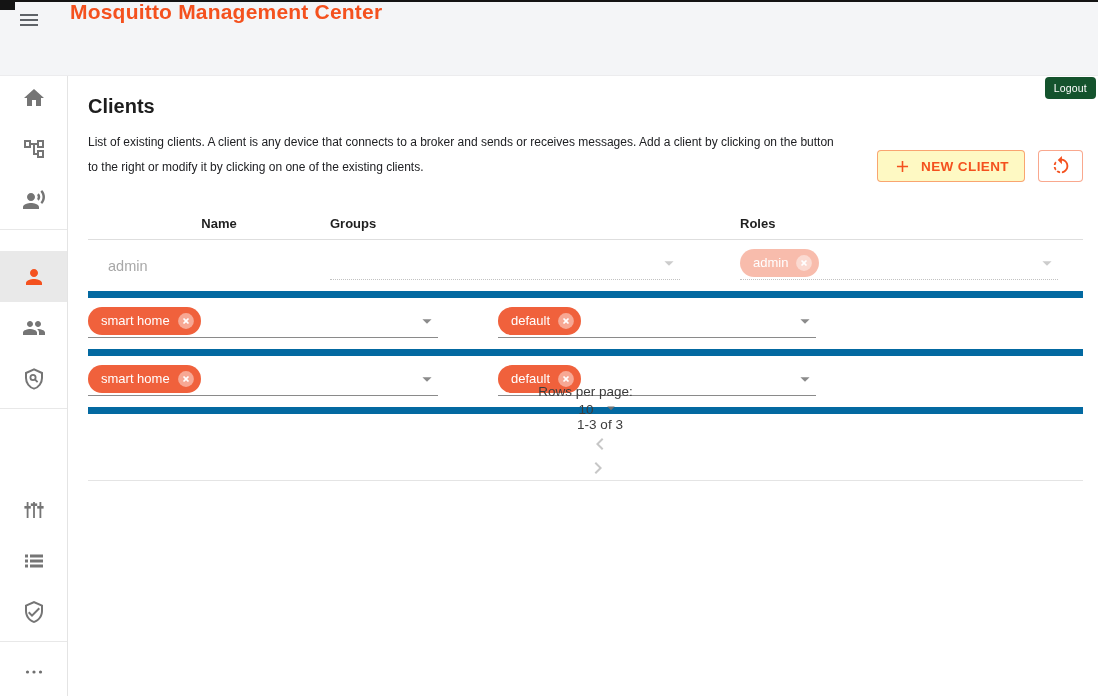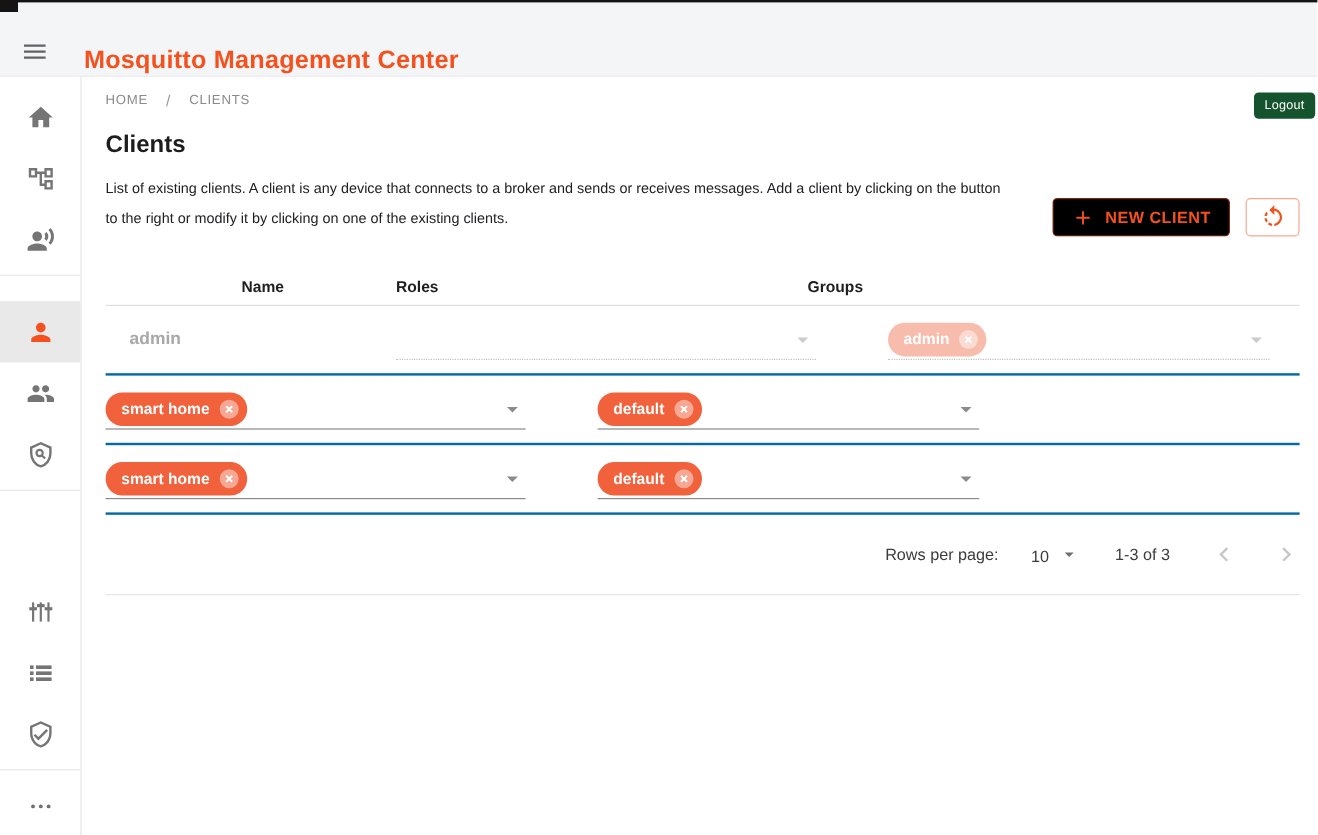--- a/index.html
+++ b/index.html
@@ -5,22 +5,22 @@
   * { margin:0; padding:0; box-sizing:border-box; }
   html,body { width:1098px; height:696px; overflow:hidden; background:#fff;
     font-family:"Liberation Sans","DejaVu Sans",sans-serif; }
   .stage { position:relative; width:1098px; height:696px; }
 
   
   .top-line { position:absolute; top:0; left:0; width:100%; height:2px; background:#141414; z-index:30; }
   .corner-black { position:absolute; top:0; left:0; width:15px; height:10px; background:#141414; z-index:31; }
 
   
-  .appbar { position:absolute; top:0; left:0; right:0; height:64px; background:#F4F5F7;
-    display:flex; align-items:flex-end; border-bottom:1px solid #ECECEE; z-index:5; }
+  .appbar { position:absolute; top:0; left:0; right:0; height:76px; background:#F4F5F7;
+    display:flex; align-items:flex-start; border-bottom:1px solid #ECECEE; z-index:5; }
   .menu-btn { width:40px; height:40px; margin-left:9px; border:none; background:transparent;
     display:flex; align-items:center; justify-content:center; cursor:pointer; }
   .app-title { margin-left:21px; font-size:21px; font-weight:bold; color:#F4511E; letter-spacing:.2px; }
   .appbar-right { margin-left:auto; display:flex; align-items:center; }
   .conn-label { color:#757575; font-size:14px; margin-right:13px; }
   .conn-select { display:flex; align-items:center; height:38px; width:187px; border:1px solid #8d8d8d;
     border-radius:5px; background:transparent; padding:0 9px 0 12px; cursor:pointer; }
   .conn-select .txt { font-size:13.5px; color:#212121; margin:0 10px 0 13px; white-space:nowrap; }
   .logout-btn { width:47px; height:47px; border-radius:50%; background:#E9E9EB; border:none;
     display:flex; align-items:center; justify-content:center; margin-left:8px; margin-right:-2px; cursor:pointer; }
@@ -38,54 +38,54 @@
   
   .main { position:absolute; top:64px; left:68px; right:0; bottom:0; background:#fff; padding:12px 15px 0 20px; }
   .breadcrumb { display:flex; align-items:center; font-size:11px; color:#8a8a8a; letter-spacing:.6px; }
   .breadcrumb .sep { margin:0 15px; font-size:13px; color:#9a9a9a; }
   .tooltip { position:absolute; top:13px; right:2px; background:#14532d; color:#fff; font-size:10.5px;
     padding:5px 9px; border-radius:4px; letter-spacing:.2px; }
   .page-title { margin-top:19px; font-size:20px; font-weight:bold; color:#1d1d1d; }
   .desc-row { display:flex; margin-top:12px; }
   .description { width:748px; font-size:12px; line-height:25px; color:#202124; }
   .actions { margin-left:auto; display:flex; align-items:flex-start; gap:13px; padding-top:20px; padding-right:0; }
-  .btn-new { display:flex; align-items:center; gap:9px; height:32px; padding:0 15px; background:#000000;
+  .btn-new { display:flex; align-items:center; gap:9px; height:32px; padding:0 15px; background:#fef9c3;
     border:1px solid rgba(244,81,30,.5); border-radius:4px; color:#F4511E; font-size:13.5px;
     font-weight:bold; letter-spacing:.4px; cursor:pointer; white-space:nowrap; }
   .btn-refresh { width:45px; height:32px; background:#fff; border:1px solid rgba(244,81,30,.5);
     border-radius:4px; display:flex; align-items:center; justify-content:center; cursor:pointer; }
 
   
   .table { margin-top:25px; }
   .thead { display:flex; height:33px; align-items:center; border-bottom:1px solid #DEDEDE; }
   .th { font-size:13px; font-weight:bold; color:#1f1f1f; }
   .c-name { width:242px; padding-left:20px;text-align:center; }
   .c-groups { width:410px; }
   .c-roles { flex:1; }
-  .trow { display:flex; height:58px; border-bottom:2px solid #0369a1; cursor:pointer;font-weight:bold; }
+  .trow { display:flex; height:58px; border-bottom:7px solid #0369a1; cursor:pointer; }
   .trow .c-name { display:flex; align-items:center; font-size:14.5px; color:#1f1f1f; }
   .trow .c-name.dis { color:#a8a8a8; }
   .cell.sel { display:flex; align-items:flex-end; }
   .select { display:flex; align-items:center; min-height:33px; margin-bottom:11px; padding-bottom:1px;
     border-bottom:1px solid #8a8a8a; cursor:pointer; }
   .select.dotted { border-bottom:1px dotted #c2c2c2; }
   .c-groups .select { width:350px; }
   .c-roles .select { width:318px; }
   .caret { margin-left:auto; flex:none; }
   .chips { display:flex; gap:6px; }
   .chip { display:inline-flex; align-items:center; height:28px; border-radius:14px; background:#F0613C;
     color:#fff; font-size:13px; padding:0 5px 0 13px; white-space:nowrap; }
   .chip .chip-label { margin-right:6px; }
   .chip-x { display:flex; }
   .chip-x svg { width:20px; height:20px; display:block; }
   .chip.faded { opacity:.42; }
 
   
   .pagination { height:67px; border-bottom:1px solid #E4E4E4; display:flex; align-items:center;
-    justify-content:flex-end; font-size:13.5px; color:#3c3c3c; }
+    justify-content:flex-end; font-size:13.5px; color:#3c3c3c;flex-direction:column; }
   .pag-value { margin-left:27px; display:flex; align-items:flex-end; cursor:pointer; }
   .pag-value .num { margin-right:8px; }
   .pag-range { margin-left:29px; }
   .pag-btn { width:34px; height:34px; border:none; background:transparent; display:flex;
     align-items:center; justify-content:center; cursor:pointer; }
   .pag-btn.prev { margin-left:28px; }
   .pag-btn.next { margin-left:18px; margin-right:-6px; }
 </style>
 </head>
 <body>
@@ -182,25 +182,20 @@
             <circle cx="12" cy="12" r="1.6"></circle>
             <circle cx="18.5" cy="12" r="1.6"></circle>
           </g>
         </svg>
     </div>
   </div>
 
   <div class="main">
     <div class="tooltip">Logout</div>
 
-    <div class="breadcrumb">
-      <span>HOME</span>
-      <span class="sep">/</span>
-      <span>CLIENTS</span>
-    </div>
 
     <h1 class="page-title">Clients</h1>
 
     <div class="desc-row">
       <p class="description">List of existing clients. A client is any device that connects to a broker and sends or receives messages. Add a client by clicking on the button to the right or modify it by clicking on one of the existing clients.</p>
       <div class="actions">
         <button class="btn-new">
           <svg width="19" height="19" viewBox="0 0 24 24">
               <path fill="#F4511E" d="M19 13h-6v6h-2v-6H5v-2h6V5h2v6h6z"></path>
             </svg>
@@ -210,22 +205,22 @@
           <svg width="22" height="22" viewBox="0 0 24 24">
               <path fill="#F4511E" d="M7.11 8.53L5.7 7.11C4.8 8.27 4.24 9.61 4.07 11h2.02c.14-.87.49-1.72 1.02-2.47zM6.09 13H4.07c.17 1.39.72 2.73 1.62 3.89l1.41-1.42c-.52-.75-.87-1.59-1.01-2.47zm1.01 5.32c1.16.9 2.51 1.44 3.9 1.61V17.9c-.87-.15-1.71-.49-2.46-1.03l-1.44 1.45zM13 4.07V1L8.45 5.55 13 10V6.09c2.84.48 5 2.94 5 5.91s-2.16 5.43-5 5.91v2.02c3.95-.49 7-3.85 7-7.93s-3.05-7.44-7-7.93z"></path>
             </svg>
         </button>
       </div>
     </div>
 
     <div class="table">
       <div class="thead">
         <div class="th c-name">Name</div>
+        <div class="th c-groups">Groups</div>
         <div class="th c-roles">Roles</div>
-        <div class="th c-groups">Groups</div>
       </div>
       <div id="tbody">
           <div class="trow">
             <div class="cell c-name dis">admin</div>
             <div class="cell c-groups sel">
               <div class="select dotted">
                 <span class="chips"></span>
                 <svg class="caret" width="22" height="22" viewBox="0 0 24 24">
                   <path fill="#cccccc" d="M7 10l5 5 5-5z"></path>
                 </svg>

